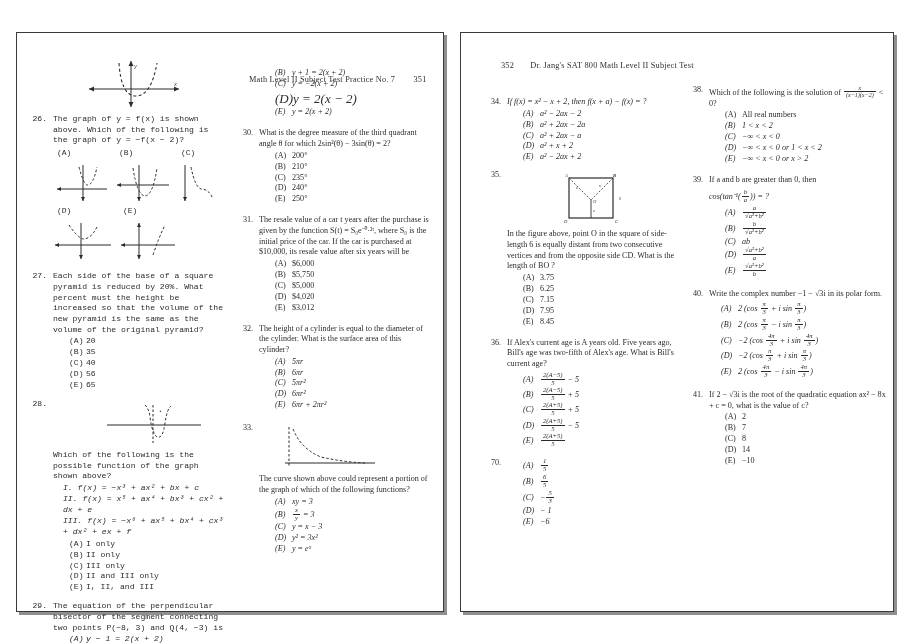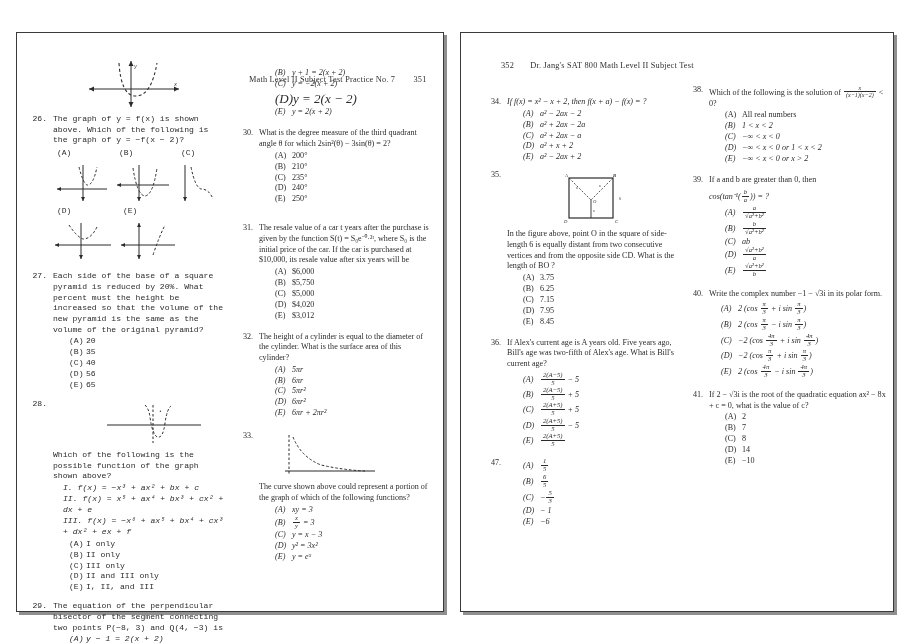--- a/index.html
+++ b/index.html
@@ -223,21 +223,21 @@
               <div class="choices">
                 <span class="choice"><span class="clabel">(A)</span><span>200°</span></span>
                 <span class="choice"><span class="clabel">(B)</span><span>210°</span></span>
                 <span class="choice"><span class="clabel">(C)</span><span>235°</span></span>
                 <span class="choice"><span class="clabel">(D)</span><span>240°</span></span>
                 <span class="choice"><span class="clabel">(E)</span><span>250°</span></span>
               </div>
             </div>
           </div>
 
-          <div class="q" style="margin-top:18px;">
+          <div class="q" style="margin-top:10px;">
             <span class="qnum">31.</span>
             <div class="qbody">
               <div class="stem">The resale value of a car t years after the purchase is given by the function S(t) = S₀e⁻⁰·²ᵗ, where S₀ is the initial price of the car. If the car is purchased at $10,000, its resale value after six years will be</div>
               <div class="choices">
                 <span class="choice"><span class="clabel">(A)</span><span>$6,000</span></span>
                 <span class="choice"><span class="clabel">(B)</span><span>$5,750</span></span>
                 <span class="choice"><span class="clabel">(C)</span><span>$5,000</span></span>
                 <span class="choice"><span class="clabel">(D)</span><span>$4,020</span></span>
                 <span class="choice"><span class="clabel">(E)</span><span>$3,012</span></span>
               </div>
@@ -349,21 +349,21 @@
                 <span class="choice ital" style="line-height:1.9;"><span class="clabel">(A)</span><span class="frac"><span class="num">2(A−5)</span><span class="den">5</span></span> <span>− 5</span></span>
                 <span class="choice ital" style="line-height:1.9;"><span class="clabel">(B)</span><span class="frac"><span class="num">2(A−5)</span><span class="den">5</span></span> <span>+ 5</span></span>
                 <span class="choice ital" style="line-height:1.9;"><span class="clabel">(C)</span><span class="frac"><span class="num">2(A+5)</span><span class="den">5</span></span> <span>+ 5</span></span>
                 <span class="choice ital" style="line-height:1.9;"><span class="clabel">(D)</span><span class="frac"><span class="num">2(A+5)</span><span class="den">5</span></span> <span>− 5</span></span>
                 <span class="choice ital" style="line-height:1.9;"><span class="clabel">(E)</span><span class="frac"><span class="num">2(A+5)</span><span class="den">5</span></span></span>
               </div>
             </div>
           </div>
 
           <div class="q" style="margin-top:10px;">
-            <span class="qnum">47.</span>
+            <span class="qnum">70.</span>
             <div class="qbody">
               <div class="choices">
                 <span class="choice ital" style="line-height:1.85;"><span class="clabel">(A)</span><span class="frac"><span class="num">1</span><span class="den">5</span></span></span>
                 <span class="choice ital" style="line-height:1.85;"><span class="clabel">(B)</span><span class="frac"><span class="num">6</span><span class="den">5</span></span></span>
                 <span class="choice ital" style="line-height:1.85;"><span class="clabel">(C)</span><span>−</span><span class="frac"><span class="num">5</span><span class="den">3</span></span></span>
                 <span class="choice ital"><span class="clabel">(D)</span><span>− 1</span></span>
                 <span class="choice ital"><span class="clabel">(E)</span><span>−6</span></span>
               </div>
             </div>
           </div>

